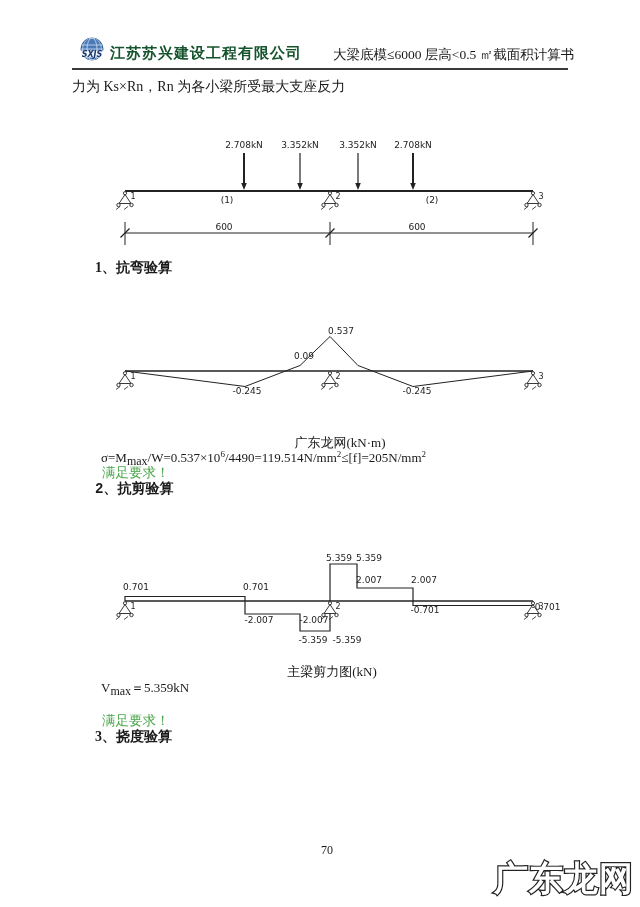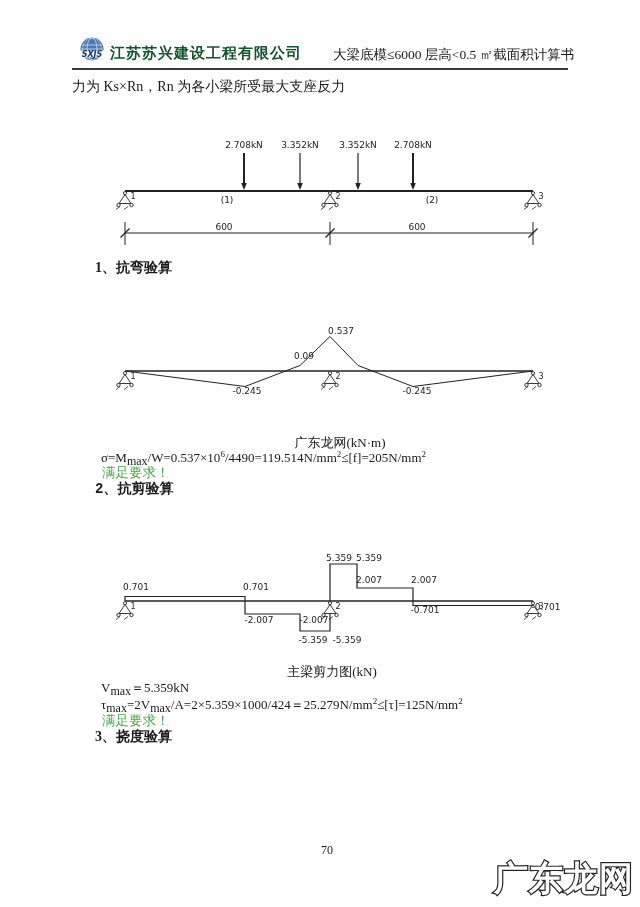--- a/index.html
+++ b/index.html
@@ -66,21 +66,20 @@
   <div id="sigma-formula" class="abs formula"><span>σ=M</span><span class="sub">max</span><span>/W=0.537×10</span><span class="sup">6</span><span>/4490=119.514N/mm</span><span class="sup">2</span><span>≤[f]=205N/mm</span><span class="sup">2</span></div>
 
   <div id="ok-text-1" class="abs ok-text" style="color: rgb(74, 166, 74);">满足要求！</div>
 
   <div id="heading-2" class="abs heading">2、抗剪验算</div>
 
   <div id="shear-caption" class="abs caption">主梁剪力图(kN)</div>
 
   <div id="vmax-formula" class="abs formula"><span>V</span><span class="sub">max</span><span>＝5.359kN</span></div>
 
-  <div id="tau-formula" class="abs formula"><span>τ</span><span class="sub">max</span><span>=2V</span><span class="sub">max</span><span>/A=2×5.359×1000/424＝25.279N/mm</span><span class="sup">2</span><span>≤[τ]=125N/mm</span><span class="sup">2</span></div>
 
   <div id="ok-text-2" class="abs ok-text" style="color: rgb(74, 166, 74);">满足要求！</div>
 
   <div id="heading-3" class="abs heading">3、挠度验算</div>
 
   <svg id="drawing-svg" class="abs" width="640" height="907" viewBox="0 0 640 907" font-family="DejaVu Sans, sans-serif">
       <g>
         <line x1="125" y1="191" x2="533" y2="191" stroke="#222" stroke-width="2"></line>
         <line x1="125" y1="233" x2="533" y2="233" stroke="#222" stroke-width="1"></line>
         <line x1="125" y1="222" x2="125" y2="245" stroke="#222" stroke-width="1"></line>

